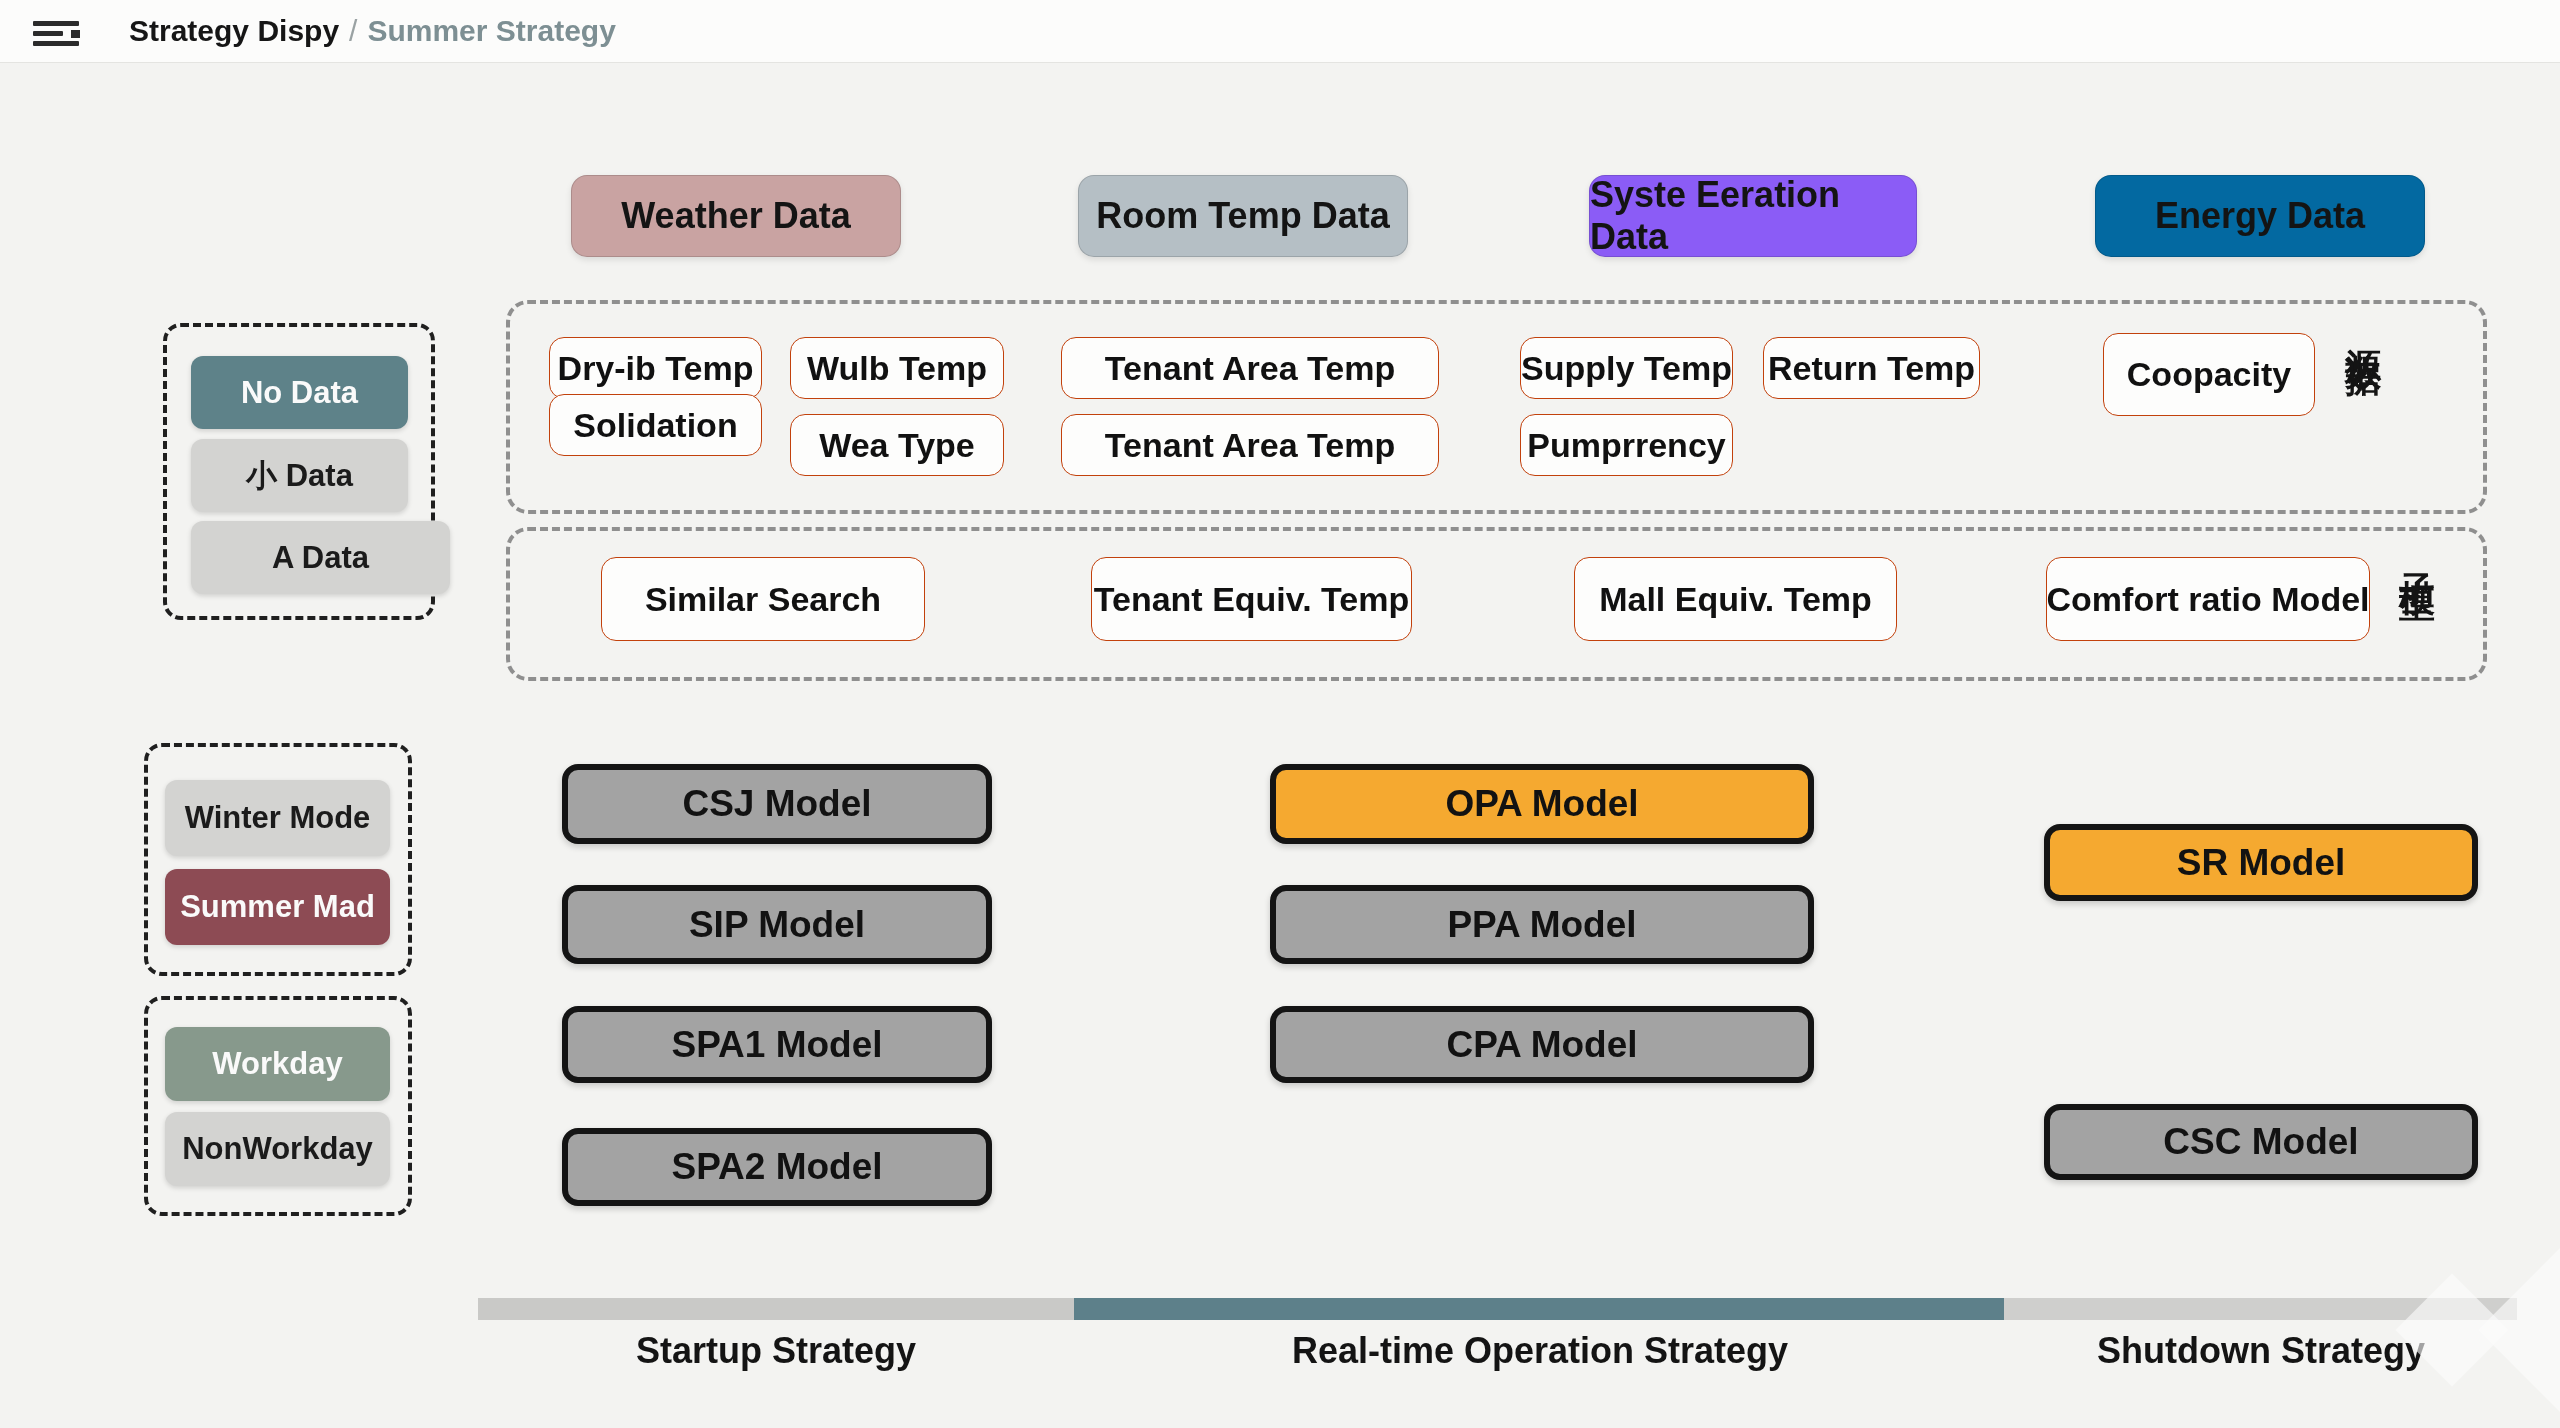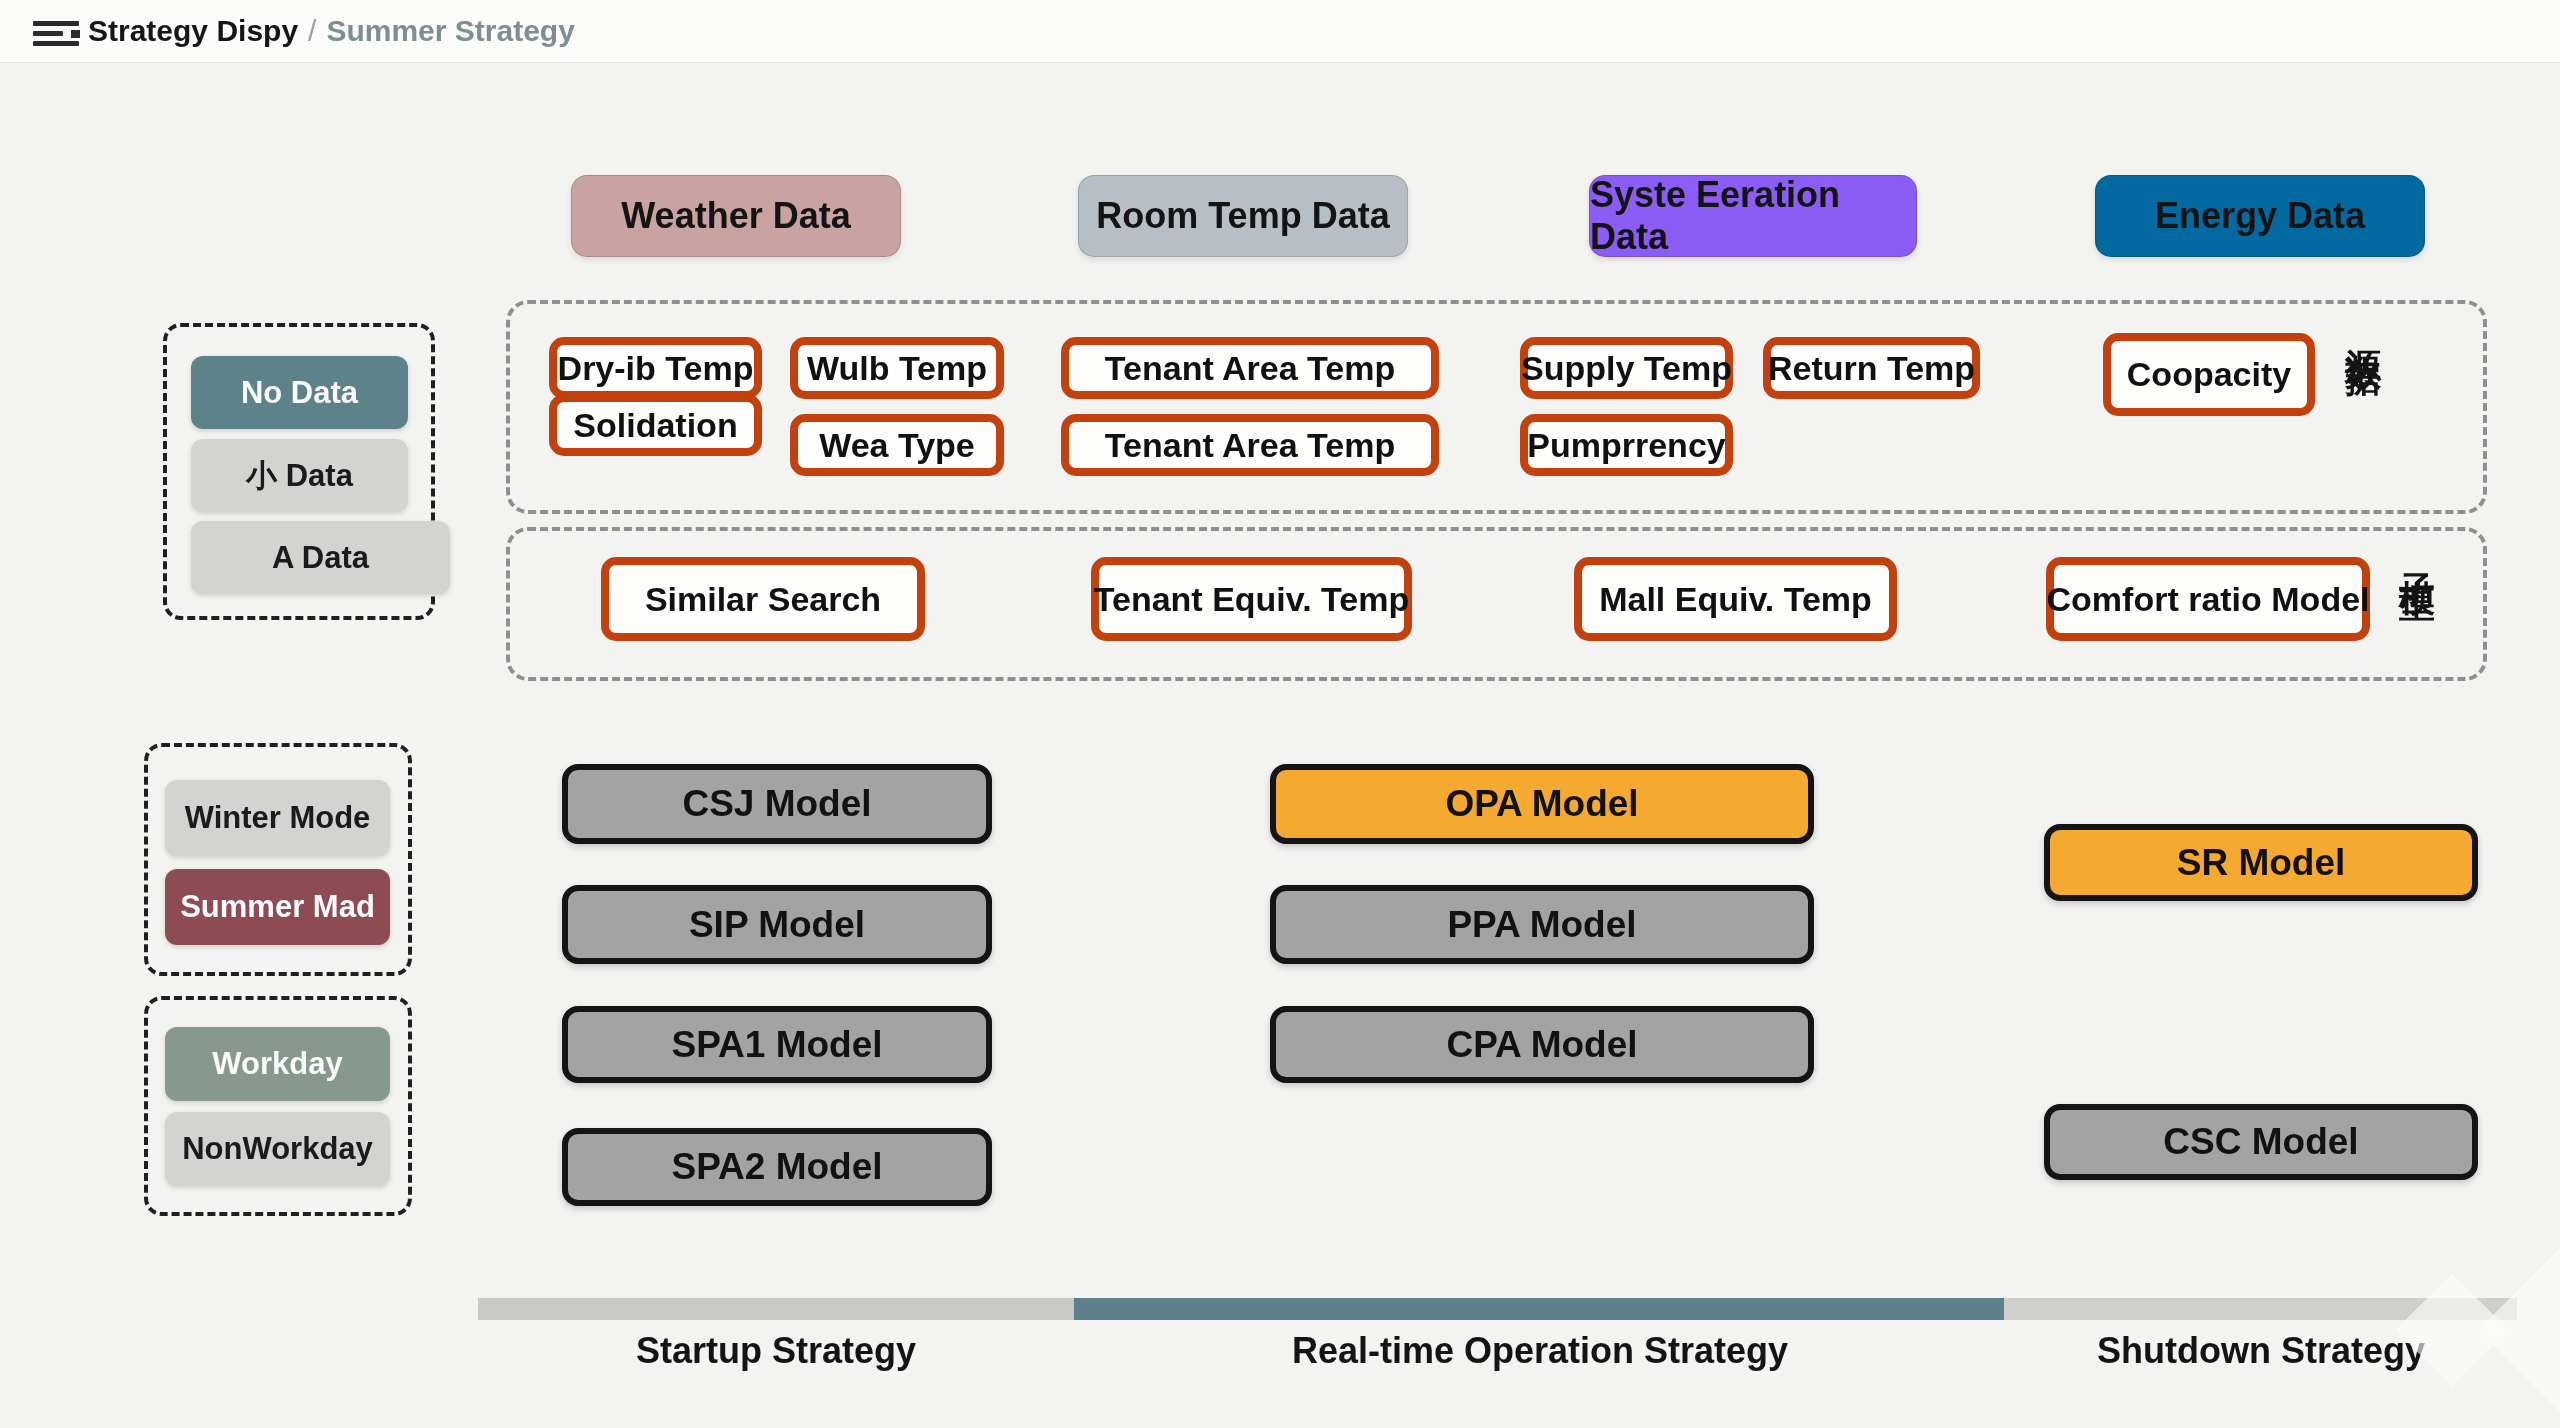--- a/index.html
+++ b/index.html
@@ -14,21 +14,21 @@
     position:absolute;left:0;top:0;width:2560px;height:62px;
     background:#fcfcfb;border-bottom:1px solid #e4e4e1;
   }
   .menu-icon{position:absolute;left:33px;top:21px;width:48px;height:26px;cursor:pointer;}
   .menu-icon .l{position:absolute;left:0;height:5px;background:#2b2b2b;border-radius:1px;}
   .menu-icon .l1{top:0;width:46px;}
   .menu-icon .l2{top:10px;width:30px;}
   .menu-icon .dot{position:absolute;top:9px;left:38px;width:9px;height:8px;background:#2b2b2b;}
   .menu-icon .l3{top:20px;width:46px;}
   .breadcrumb{position:absolute;left:88px;top:12px;font-size:30px;line-height:38px;white-space:nowrap;}
-  .crumb-main{font-weight:700;color:#161616;cursor:pointer;}
+  .crumb-main{font-weight:700;color:#161616;cursor:pointer;margin-left:41px;}
   .crumb-sep{color:#9aa2a3;font-weight:400;padding:0 10px;}
   .crumb-sub{color:#7d8f93;font-weight:600;}
 
   .hdr{
     position:absolute;height:80px;border-radius:16px;
     display:flex;align-items:center;justify-content:center;
     font-size:36px;font-weight:600;color:#141414;
     border:1px solid rgba(0,0,0,.14);
     box-shadow:0 3px 6px rgba(0,0,0,.10);
   }
@@ -40,21 +40,21 @@
   .dashed-lg{
     position:absolute;border:4px dashed #8f8f8f;border-radius:22px;
     box-sizing:border-box;
   }
   .dashed-sm{
     position:absolute;border:4px dashed #1f1f1f;border-radius:18px;
     box-sizing:border-box;
   }
   .box-white{
     position:absolute;background:#fdfdfc;
-    border:8px solid #c2410c;border-radius:15px;box-sizing:border-box;
+    border:1px solid #c2410c;border-radius:15px;box-sizing:border-box;
     display:flex;align-items:center;justify-content:center;
     font-size:34px;font-weight:600;color:#111;white-space:nowrap;
   }
   .vlabel{
     position:absolute;writing-mode:vertical-rl;text-orientation:upright;
     font-size:36px;font-weight:600;color:#141414;letter-spacing:6px;
   }
   .chip{
     position:absolute;border-radius:12px;box-sizing:border-box;
     display:flex;align-items:center;justify-content:center;

